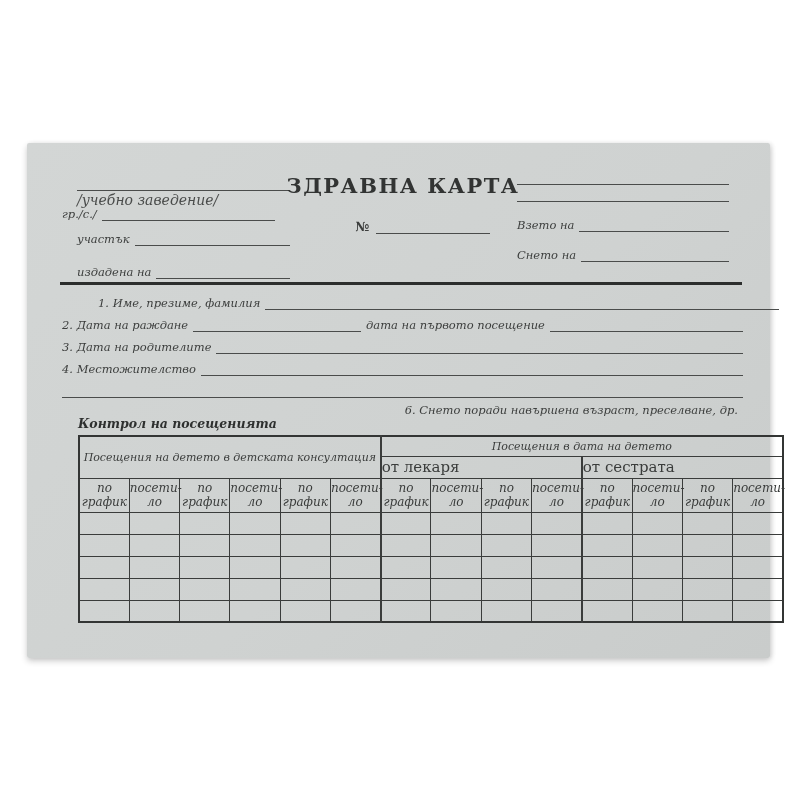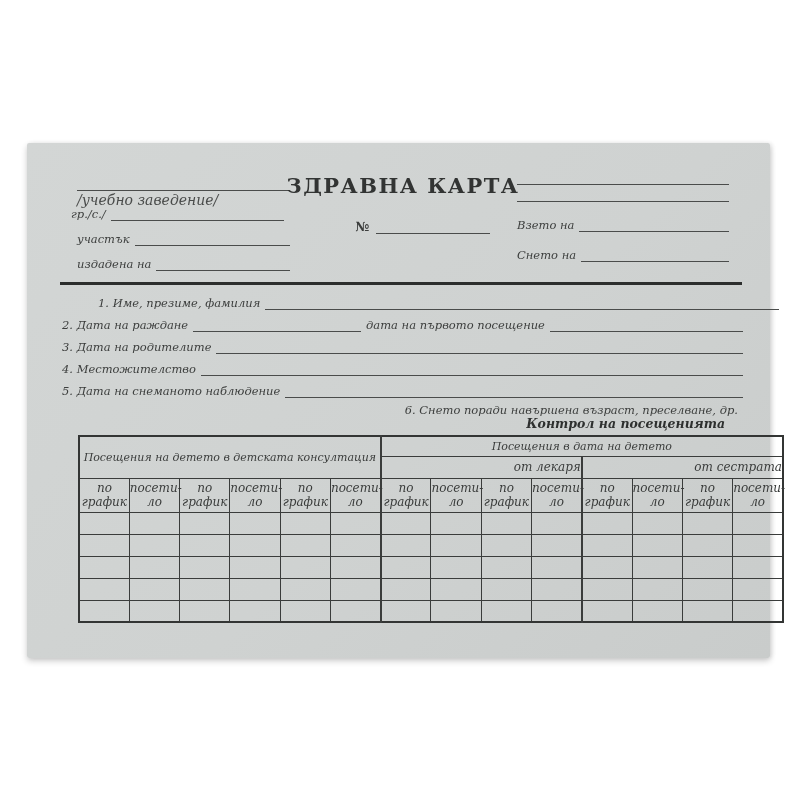--- a/index.html
+++ b/index.html
@@ -45,23 +45,23 @@
     display: flex; align-items: flex-end;
     font-size: 11.5px; font-style: italic;
     height: 16px;
   }
   .field-row .lbl { padding-right: 5px; white-space: nowrap; }
   .field-row .fill {
     flex: 1 1 auto;
     border-bottom: 1px solid #4a4c4b;
     height: 13px;
   }
-  .fr-city     { left: 44px; top: 62px;  width: 213px; }
+  .fr-city     { left: 35px; top: 62px;  width: 213px; }
   .fr-district { left: 50px; top: 87px;  width: 213px; text-align: center; }
-  .fr-issued   { left: 50px; top: 112px; width: 213px; justify-content: space-between; }
+  .fr-issued   { left: 50px; top: 120px; width: 213px; justify-content: space-between; }
 
   
   .center-block { left: 256px; top: 30px; width: 240px; text-align: center; }
   .main-title {
     font-size: 21px; font-weight: bold; letter-spacing: 1.5px;
     color: #323433; white-space: nowrap;
   }
   .sub-title {
     margin-top: 22px;
     font-size: 13.5px; font-weight: bold; letter-spacing: 7px;
@@ -96,39 +96,39 @@
   
   .numbered { left: 35px; width: 681px; height: 17px; }
   .numbered .fill2 { flex: 1.15 1 auto; border-bottom: 1px solid #4a4c4b; height: 13px; }
   .numbered .mid-lbl { padding: 0 5px; white-space: nowrap; }
   .n1 { top: 150px; margin-left: 36px; } .n2 { top: 172px; } .n3 { top: 194px; }
   .n4 { top: 216px; } .n5 { top: 238px; } .n6 { top: 260px; flex-direction: column; }
 
   
   .table-title {
     left: 51px; top: 273px; width: 647px;
-    text-align: right;
+    text-align: left;
     font-size: 12.5px; font-weight: bold; font-style: italic;
     color: #2e302f;
   }
   .visits-table-wrap { left: 51px; top: 292px; width: 647px; }
   table.visits {
     width: 706px;
     border-collapse: collapse;
     table-layout: fixed;
     border: 2px solid #333534;
   }
   table.visits th, table.visits td {
     border: 1px solid #3a3c3b;
     padding: 0;
     font-weight: normal;
     color: #3a3c3b;
   }
   .group-hdr   { font-size: 11px;  font-style: italic; text-align: center; }
-  .sub-hdr     { font-size: 12px;  font-style: italic; text-align: right; }
+  .sub-hdr     { font-size: 15px;  text-align: left; }
   .col-hdr     { font-size: 12px;  font-style: italic; text-align: center; line-height: 1.2; }
   tr.r-group { height: 20px; }
   tr.r-sub   { height: 22px; }
   tr.r-cols  { height: 34px; }
   table.visits tbody tr { height: 22px; }
   .split { border-left-width: 2px !important; }
 </style>
 </head>
 <body>
 
@@ -190,22 +190,20 @@
       <span class="lbl"><span>3.</span>
         <span>Дата на родителите</span></span>
       <span class="fill"></span>
     </div>
     <div class="abs field-row numbered n4">
       <span class="lbl"><span>4.</span>
         <span>Местожителство</span></span>
       <span class="fill"></span>
     </div>
     <div class="abs field-row numbered n5">
-      <span class="lbl"><span>5.</span>
-        <span>Дата на снеманото наблюдение</span></span>
       <span class="fill"></span>
     </div>
     <div class="abs field-row numbered n6">
       <span class="lbl"><span>6.</span>
         <span>Снето поради навършена възраст, преселване, др.</span></span>
       <span class="fill"></span>
     </div>
 
     <div class="abs table-title">Контрол на посещенията</div>
 

